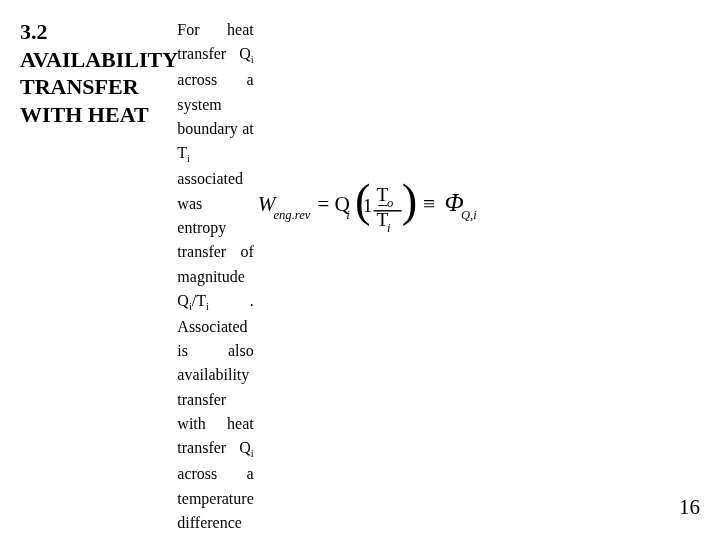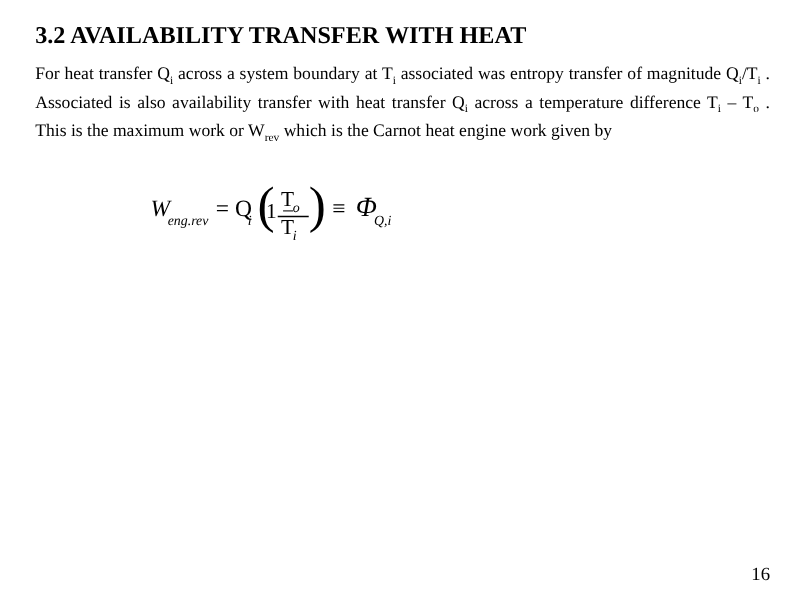--- a/index.html
+++ b/index.html
@@ -13,23 +13,23 @@
       height: 540px;
       background: #ffffff;
       font-family: 'Times New Roman', Times, serif;
       overflow: hidden;
       position: relative;
     }
 
     .page-container {
       width: 720px;
       height: 404px;
-      padding: 18px 20px 14px 32px;
+      padding: 18px 20px 14px 20px;
       display: flex;
-      flex-direction: column;
+      flex-direction: row;
       gap: 0;
     }
 
     .title-block {
       margin-bottom: 10px;
     }
 
     .title-line {
       font-size: 22px;
       font-weight: bold;
@@ -58,23 +58,23 @@
       align-items: center;
       justify-content: center;
     }
 
     .formula-svg {
       height: 68px;
     }
 
     .page-number {
       position: absolute;
-      bottom: 8px;
+      bottom: 20px;
       right: 20px;
-      font-size: 17px;
+      font-size: 21px;
       color: #000000;
     }
 
     sub {
       font-size: 0.65em;
       vertical-align: sub;
     }
   </style>
 </head>
 <body>

